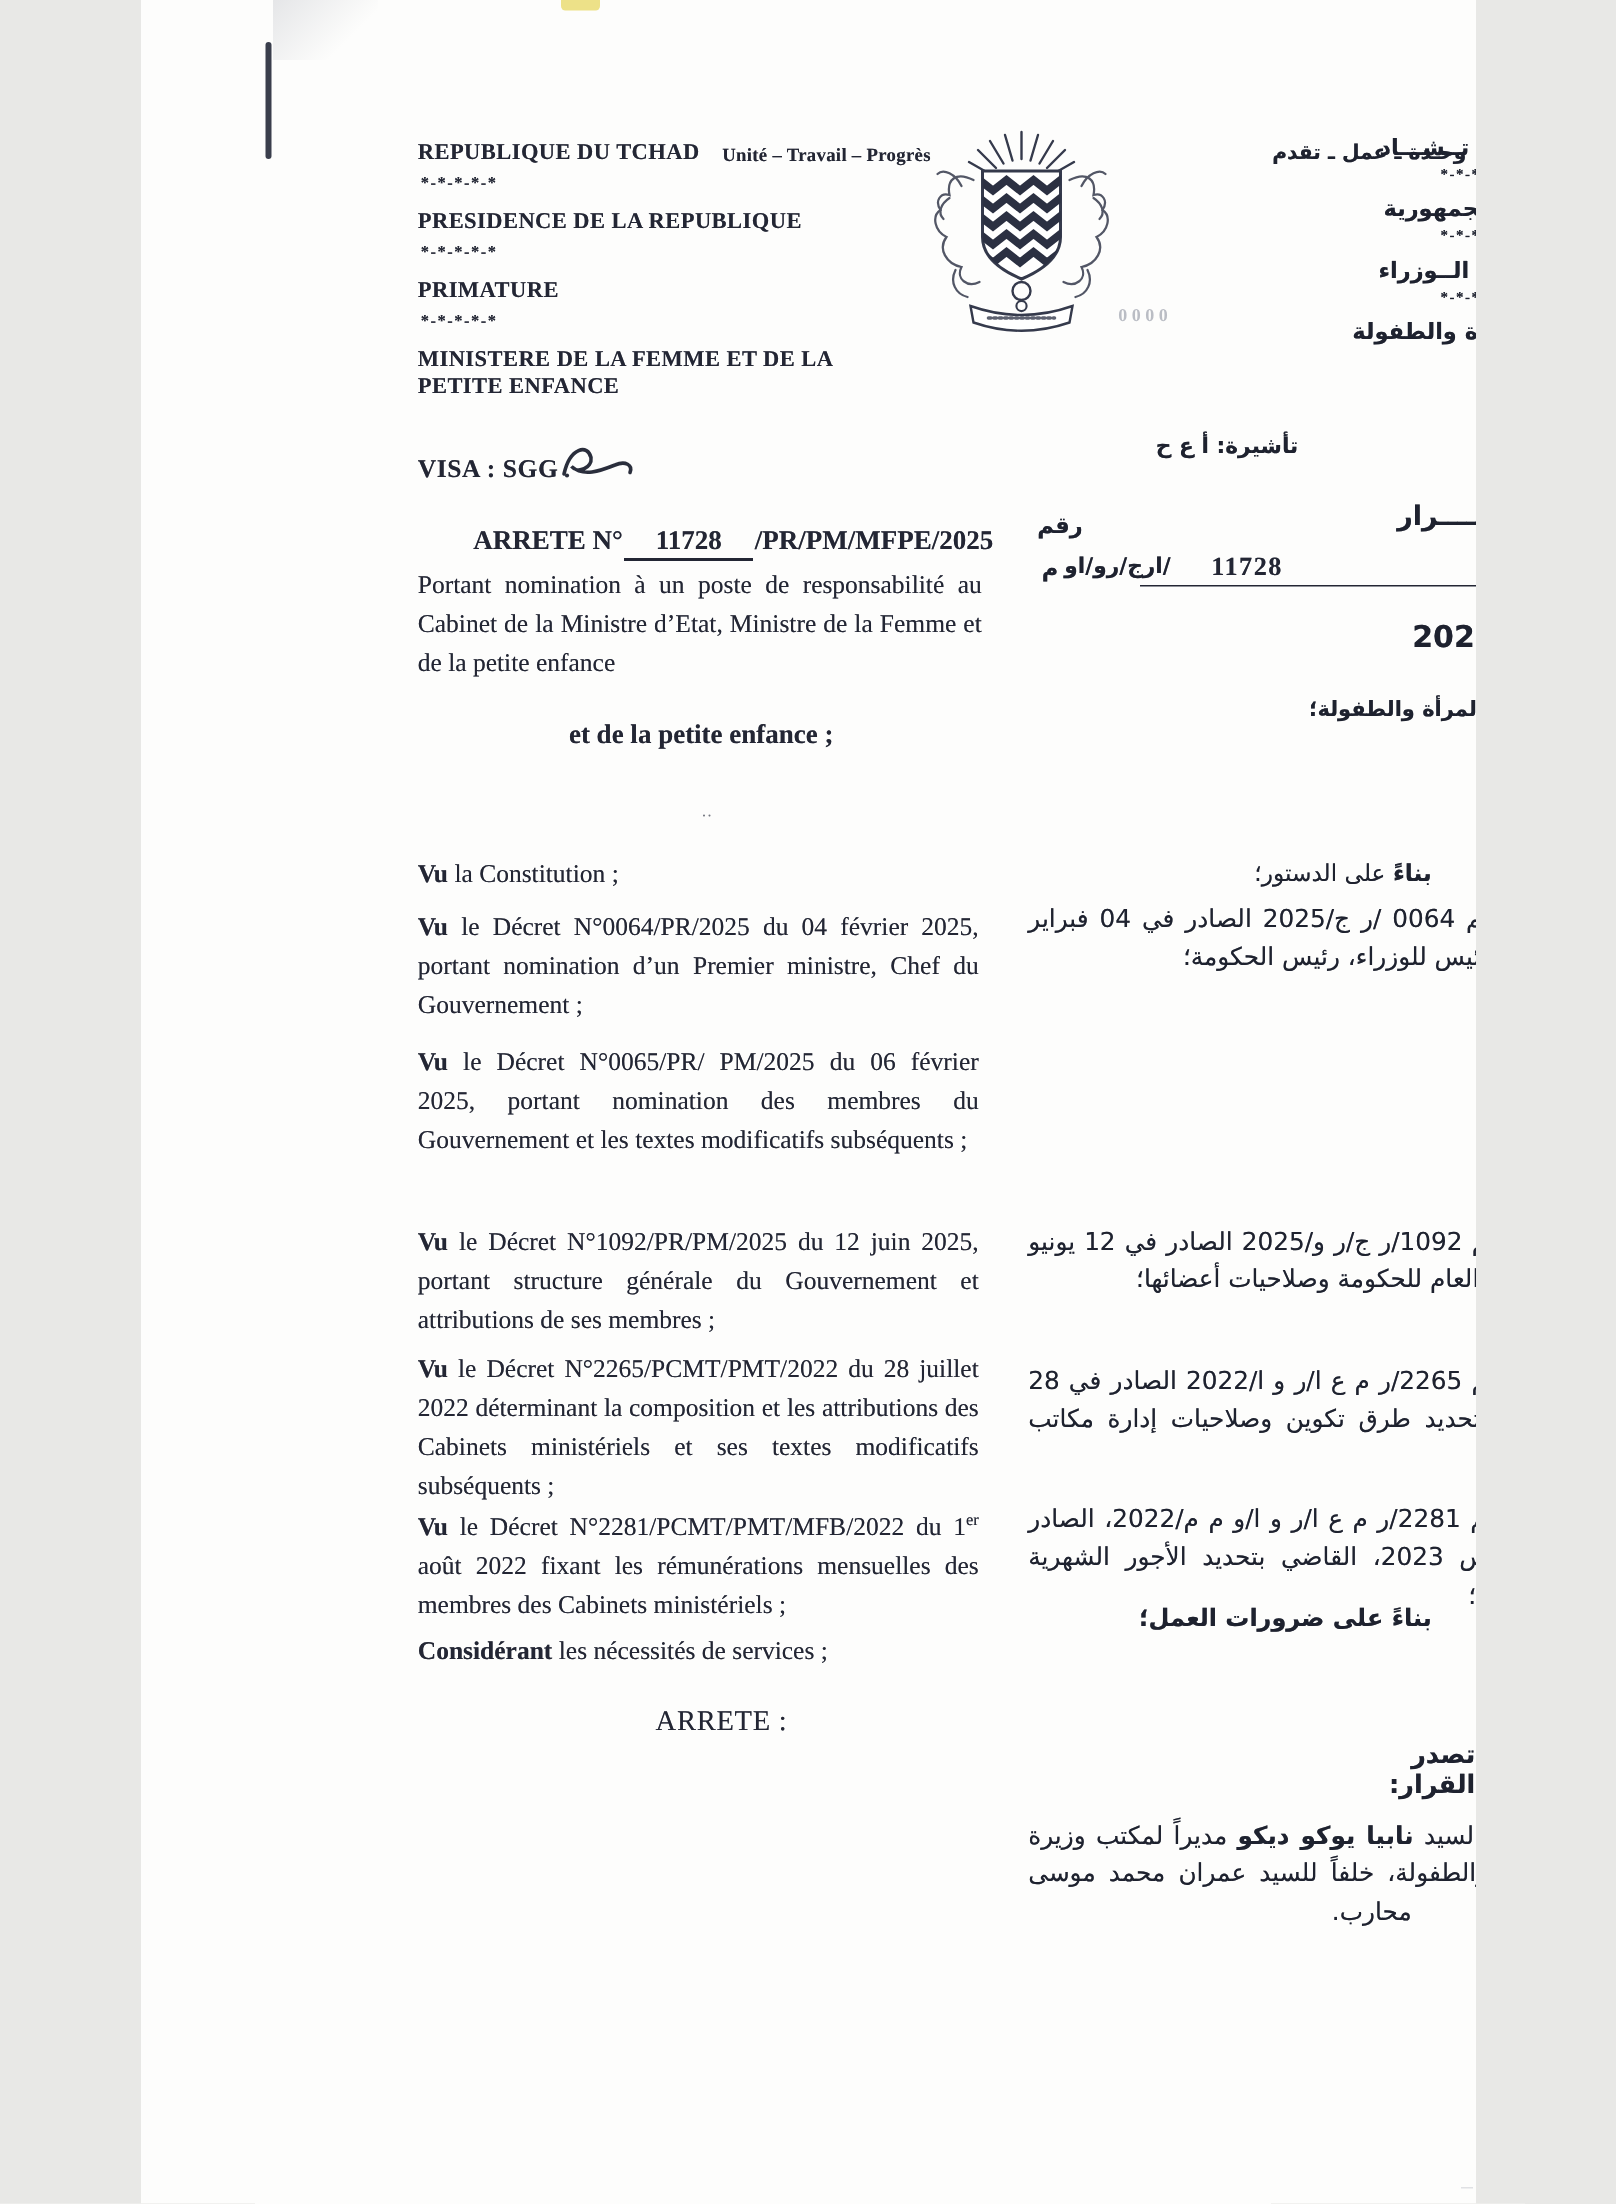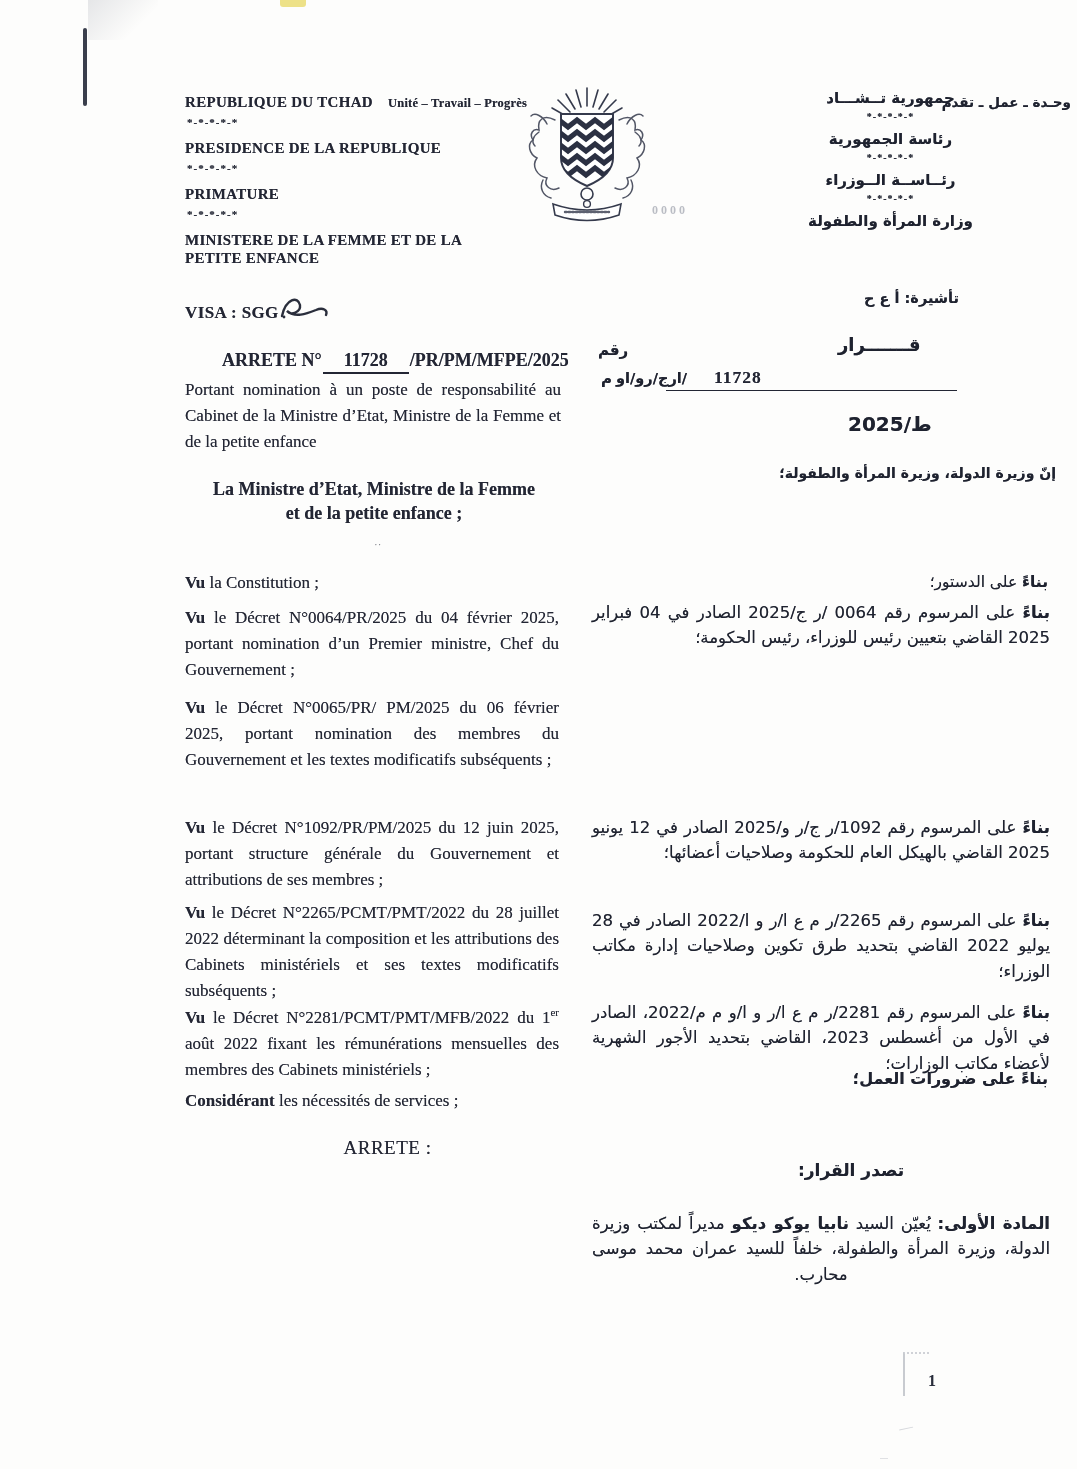--- a/index.html
+++ b/index.html
@@ -1,18 +1,18 @@
 <!DOCTYPE html>
 <html><head>
 <meta charset="utf-8">
 <style>
   html,body{margin:0;padding:0;background:#e8e8e6;}
   .page{
     position:relative;
-    width:1077px;height:1469px;
+    width:890px;height:1469px;
     margin:0 auto;
     background:#fdfdfc;
     overflow:hidden;
     font-family:"Liberation Serif", serif;
     color:#232634;
   }
   .abs{position:absolute;}
   
   .ink{color:#232634;text-shadow:0 0 .4px rgba(30,34,48,.55);}
   .ink-ar{color:#1e222f;text-shadow:0 0 .4px rgba(25,29,42,.6);}
@@ -181,21 +181,20 @@
 
   <div class="abs qarar ink-ar">قـــــــرار</div>
   <div class="abs raqam ink-ar">رقم</div>
   <div class="abs mim ink-ar">م</div>
   <div class="abs ar-codes ink-ar">/ارج/رو/او</div>
   <div class="abs ar-num ink">11728</div>
   <div class="abs ar-underline"></div>
   <div class="abs ar-year ink-ar">ط/2025</div>
 
   <div class="abs auth-fr ink">
-    <div>La Ministre d’Etat, Ministre de la Femme</div>
     <div>et de la petite enfance ;</div>
   </div>
   <div class="abs dots1">··</div>
   <div class="abs auth-ar ink-ar">إنّ وزيرة الدولة، وزيرة المرأة والطفولة؛</div>
 
   <p class="abs vu v0f ink"><b>Vu</b><span> la Constitution ;</span></p>
   <p class="abs ar-p v0a ink-ar"><b>بناءً</b><span> على الدستور؛</span></p>
 
   <p class="abs vu v1f ink"><b>Vu</b><span> le Décret N°0064/PR/2025 du 04 février 2025, portant nomination d’un Premier ministre, Chef du Gouvernement ;</span></p>
   <p class="abs ar-p v1a ink-ar"><b>بناءً</b><span> على المرسوم رقم 0064 /ر ج/2025 الصادر في 04 فبراير 2025 القاضي بتعيين رئيس للوزراء، رئيس الحكومة؛</span></p>

